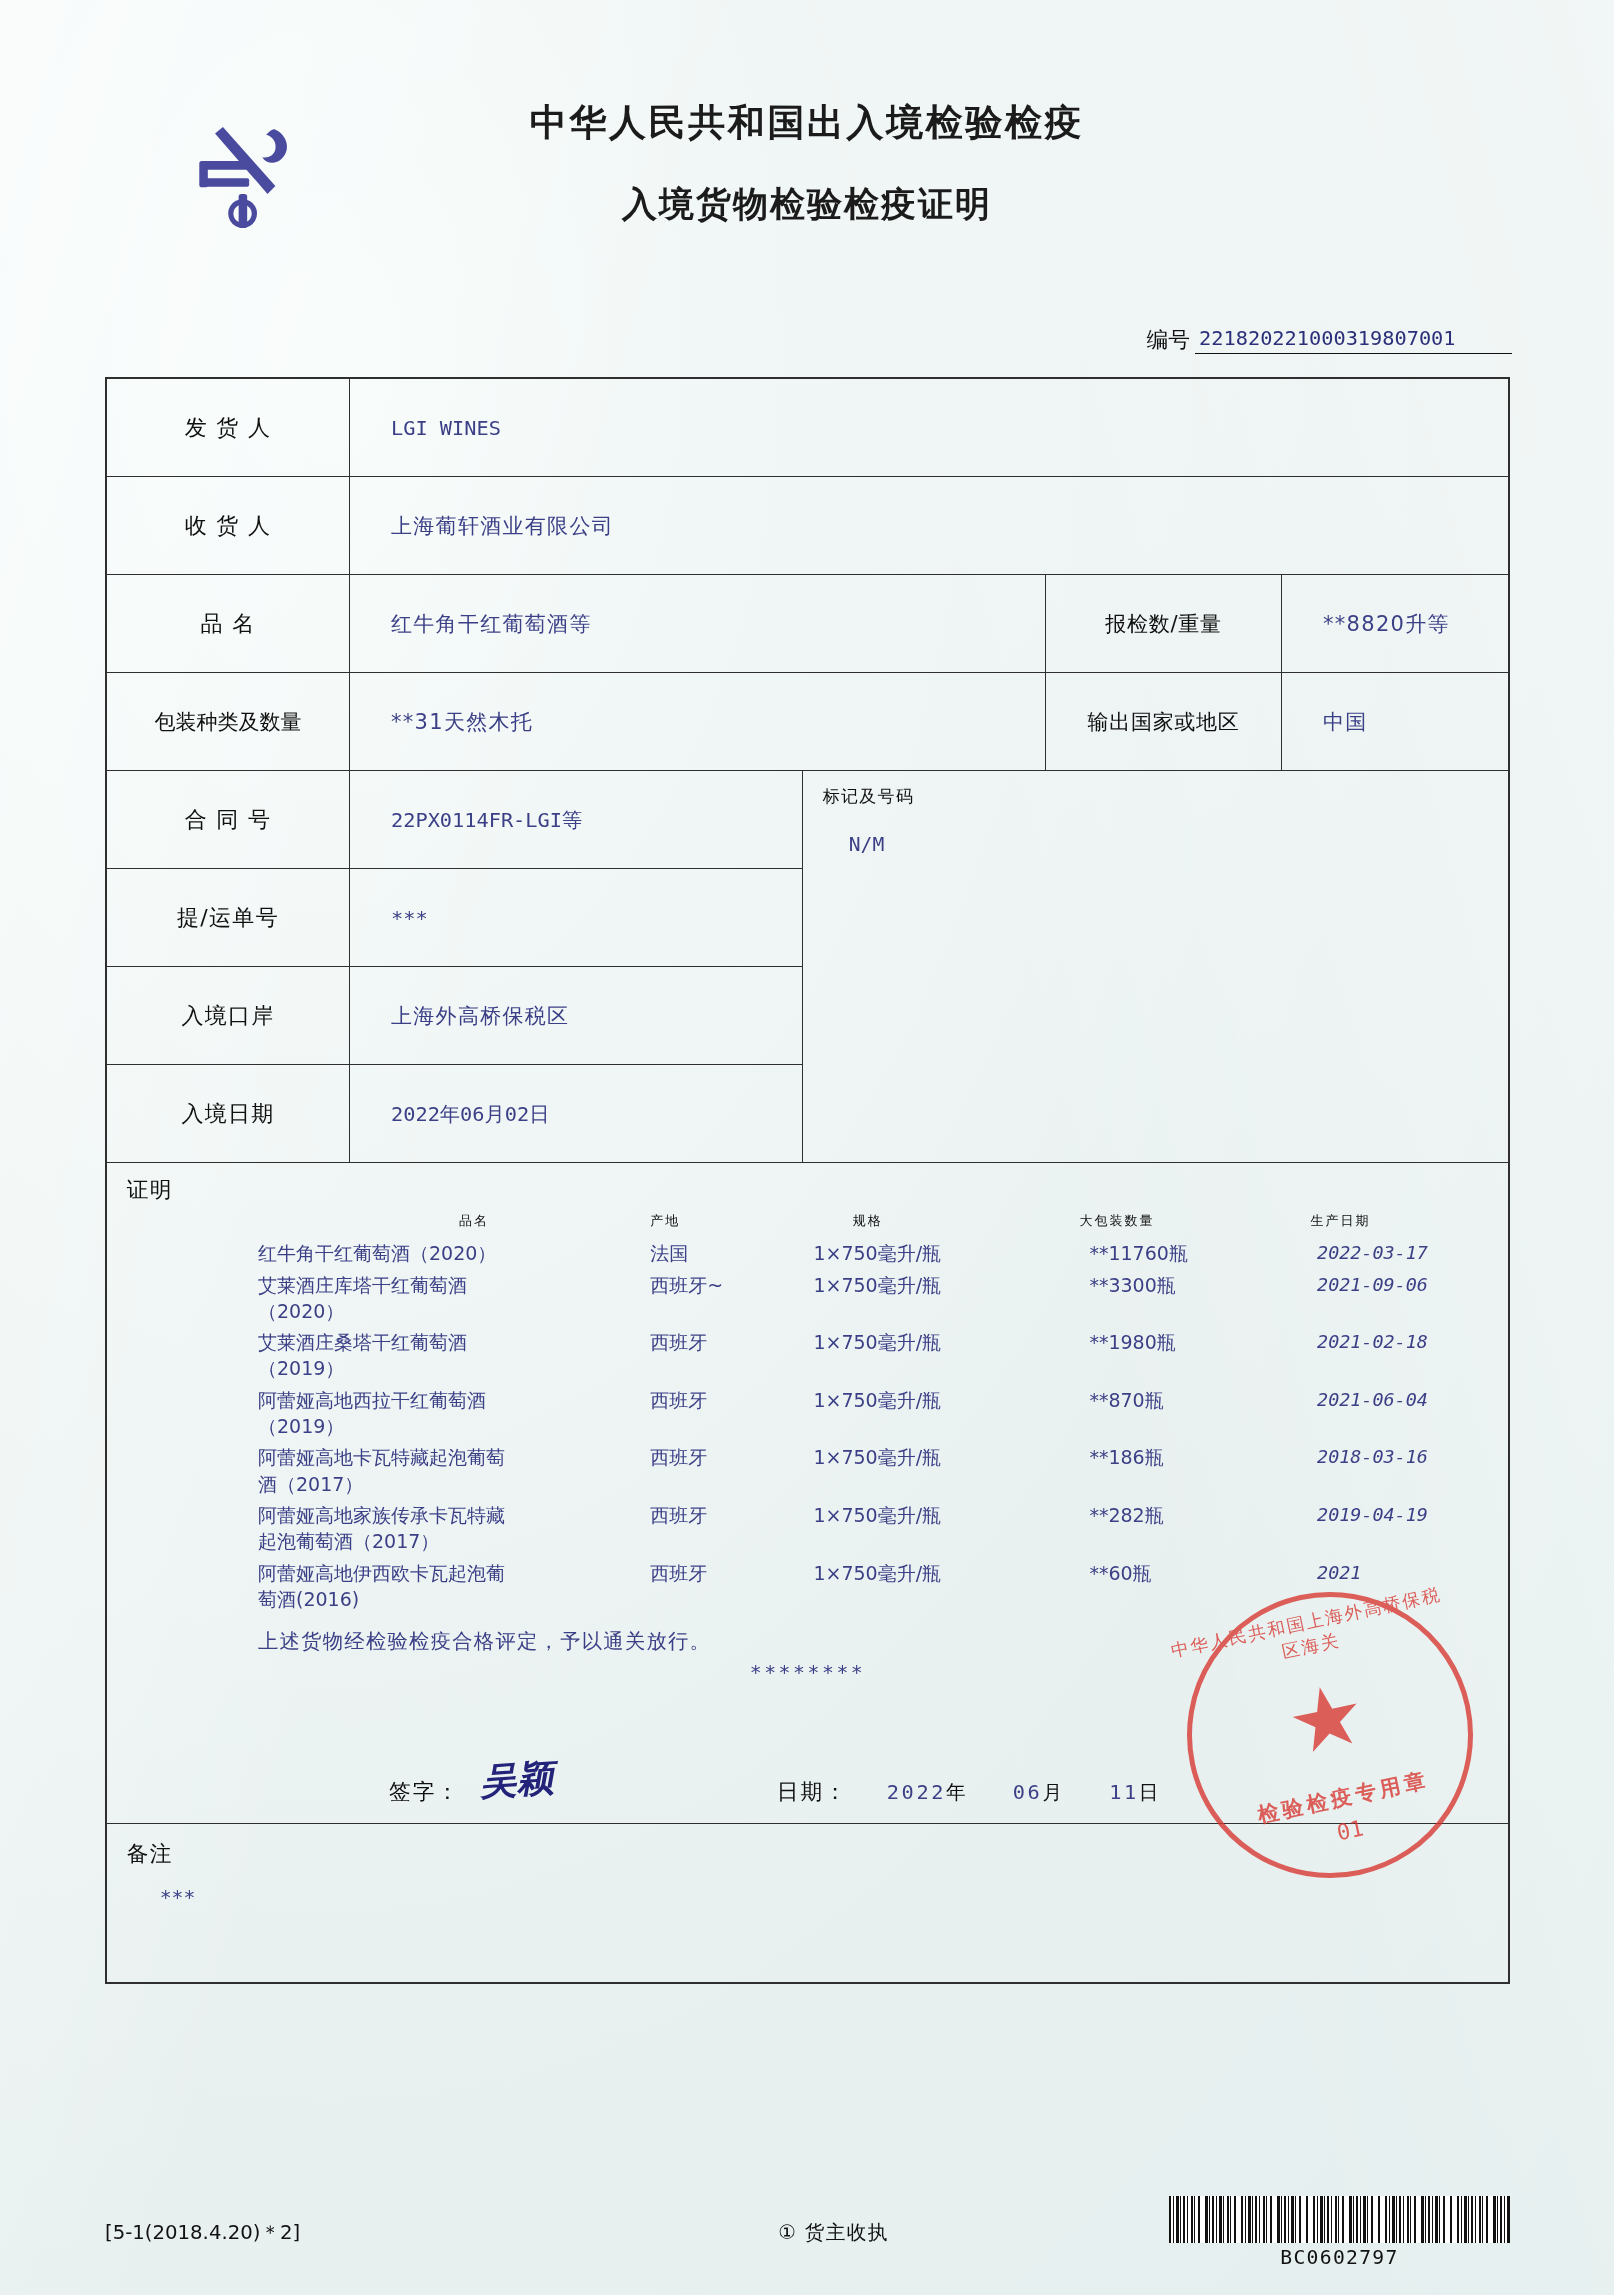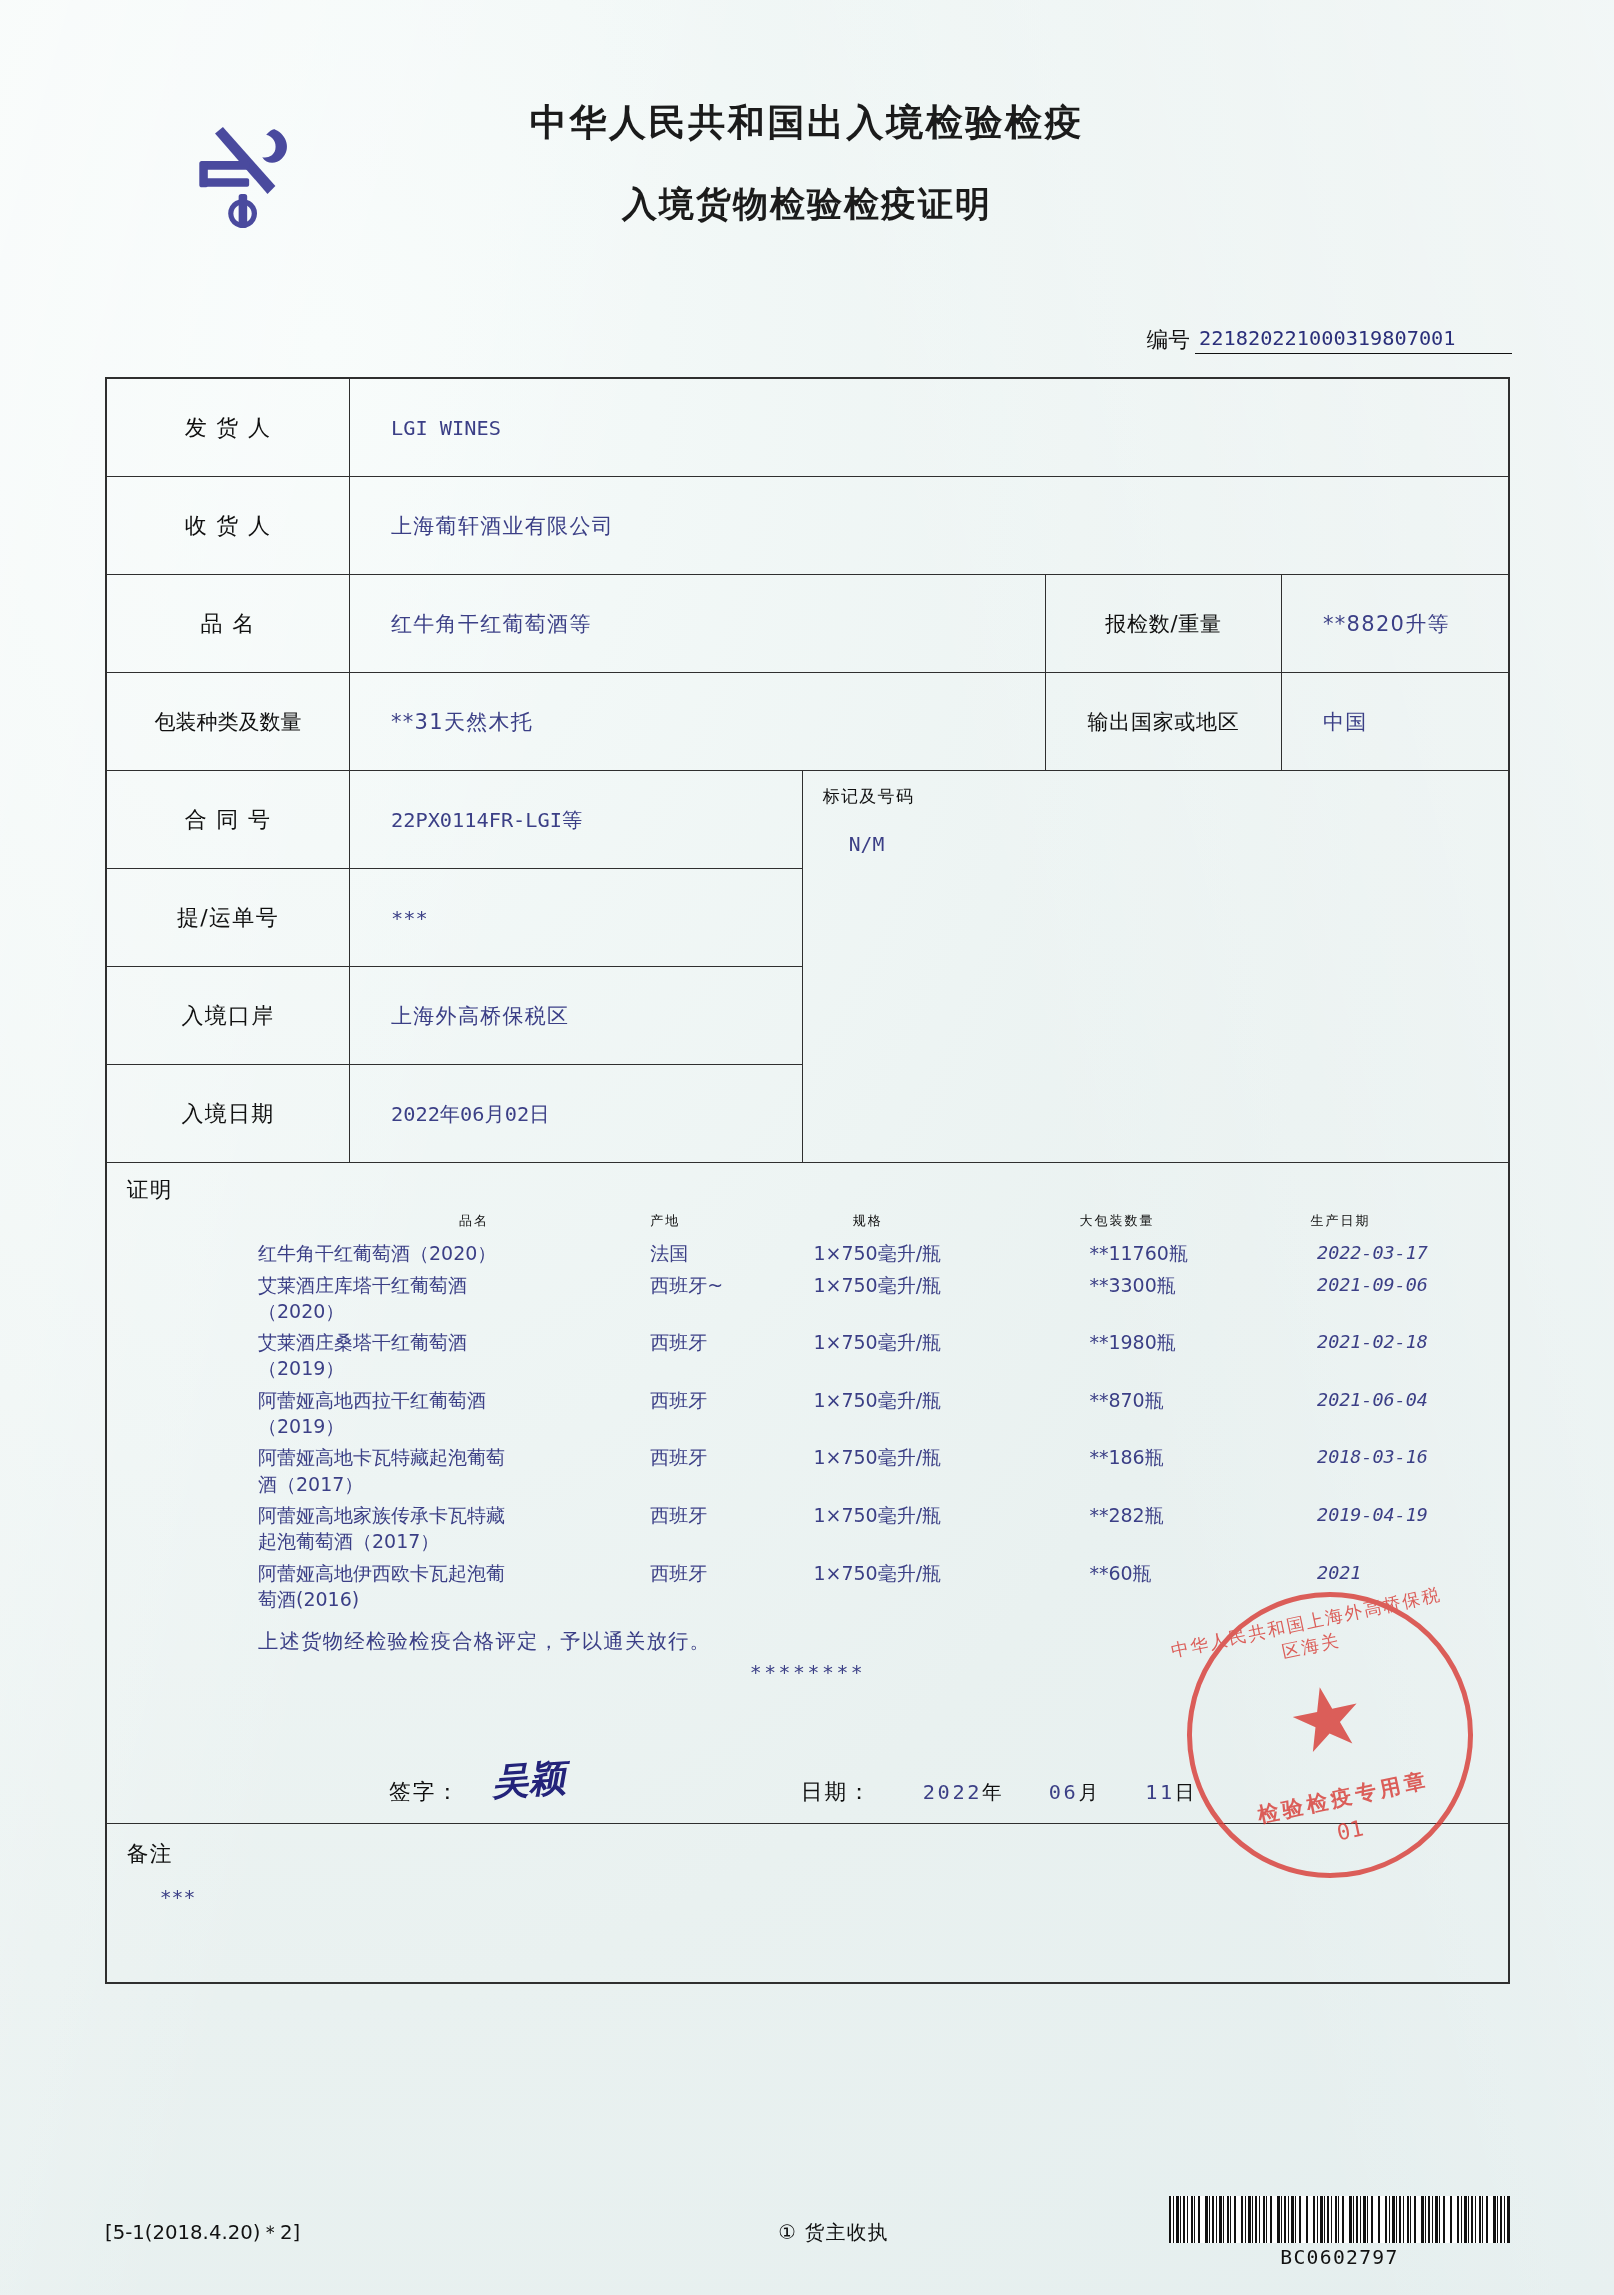--- a/index.html
+++ b/index.html
@@ -220,21 +220,20 @@
     padding: 6.6px 0 0 0;
     letter-spacing: 2.6px;
   }
 
   .sign-row {
     display: flex;
     align-items: flex-end;
     padding: 72px 0 17px 0;
     position: relative;
     z-index: 2;
-    gap: 12px;
   }
   .sign-label {
     font-size: 21.7px;
     color: #101010;
     letter-spacing: 2px;
     padding-left: 282px;
   }
   .sign-hand {
     font-family: "DejaVu Serif", serif;
     font-size: 37px;

